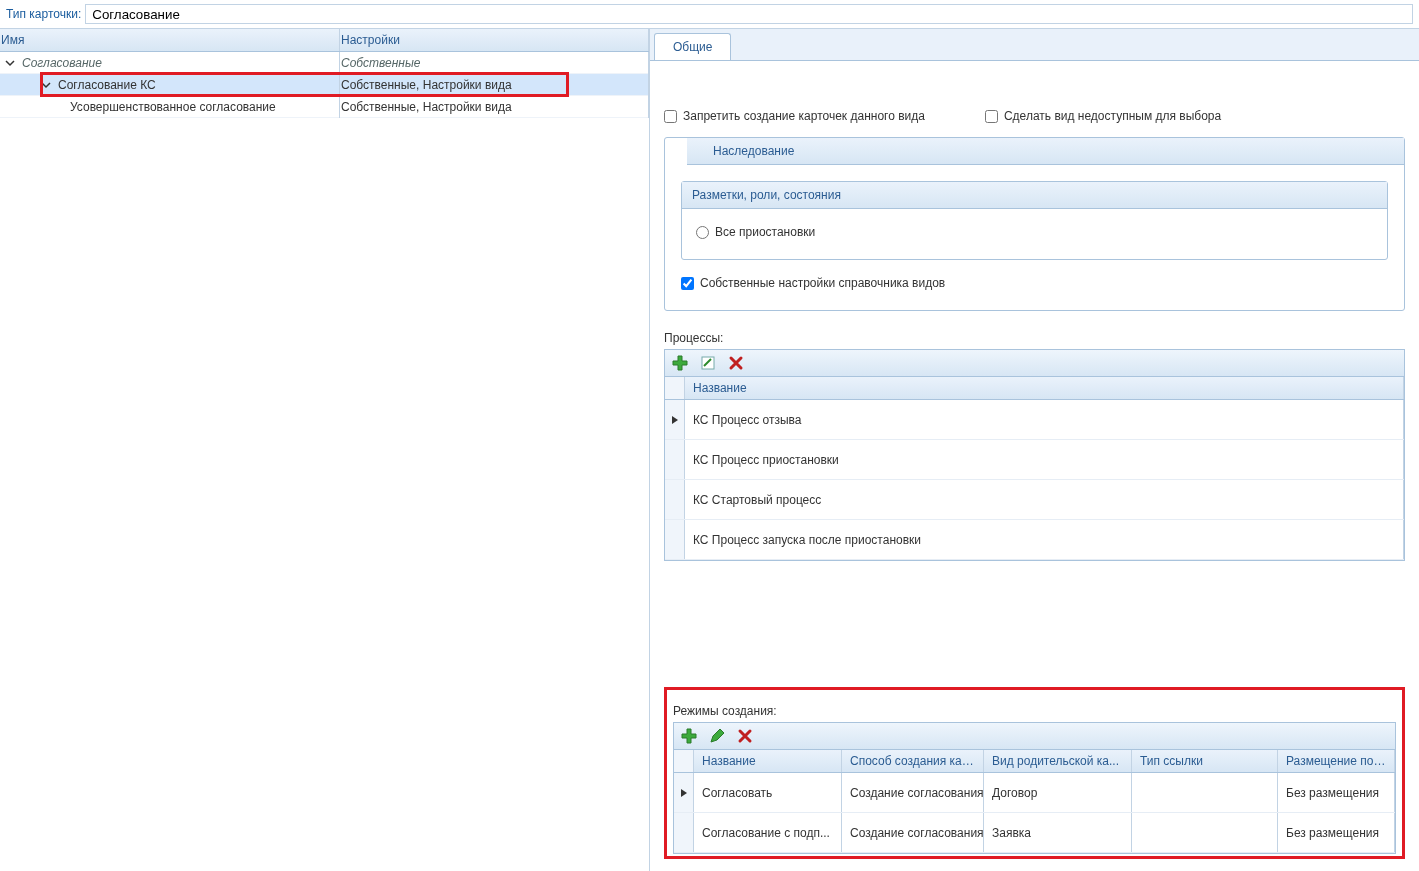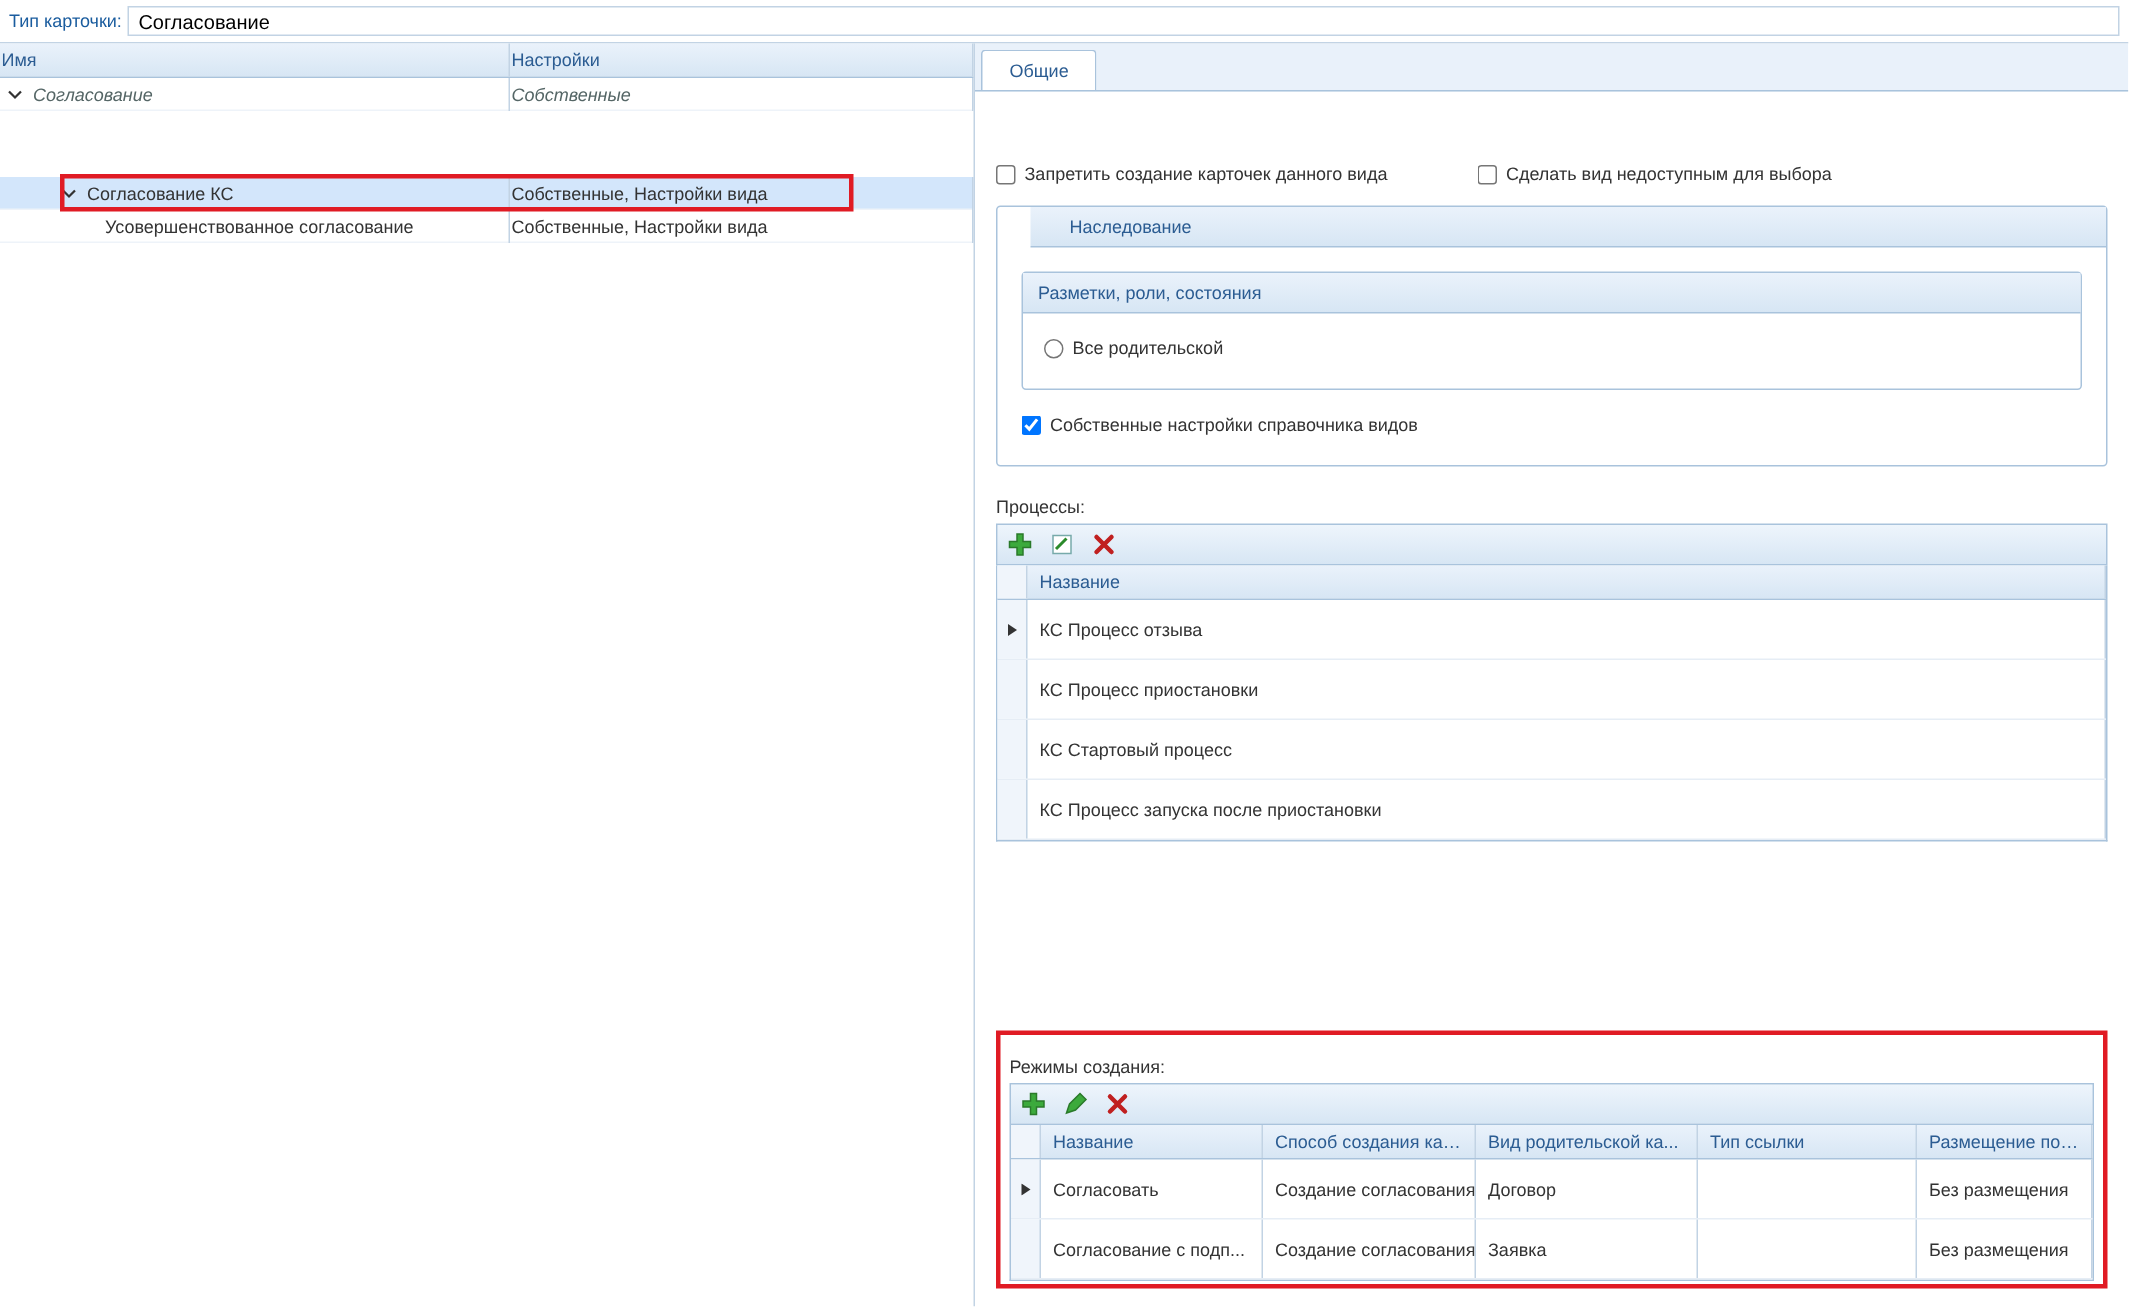--- a/index.html
+++ b/index.html
@@ -27,21 +27,21 @@
 
 .treerow { display: flex; align-items: center; border-bottom: 1px solid #eef3f9; height: 22px; }
 .treerow .col.name { flex: 0 0 340px; display: flex; align-items: center; }
 .treerow .col.settings { flex: 1; }
 .treerow.lvl0 .col.name { padding-left: 4px; }
 .treerow.lvl1 .col.name { padding-left: 40px; }
 .treerow.lvl2 .col.name { padding-left: 70px; }
 .treerow.header-italic { font-style: italic; color: #566; }
 .expander { width: 12px; height: 12px; display: inline-flex; align-items: center; justify-content: center; margin-right: 6px; cursor: pointer; color: #333; }
 .expander svg { width: 10px; height: 10px; }
-.treerow.selected { background: #d3e6fb; margin-top: 44px; }
+.treerow.selected { background: #d3e6fb; }
 .row-highlight { position: relative; }
 .row-highlight::after { content: ""; position: absolute; left: 40px; right: 80px; top: -2px; bottom: -2px; border: 3px solid #e01b24; pointer-events: none; }
 
 
 .tabstrip { display: flex; background: #e9f1fa; border-bottom: 1px solid #a9c3dc; padding: 4px 4px 0 4px; gap: 2px; }
 .tab { padding: 6px 18px; border: 1px solid #a9c3dc; border-bottom: none; background: #fff; border-radius: 3px 3px 0 0; color: #2b5c92; cursor: pointer; }
 .tab.active { background: #fff; font-weight: normal; }
 
 .right-content { padding: 12px 14px; overflow: auto; flex: 1; display: flex; flex-direction: column; }
 .checkboxrow { display: flex; gap: 60px; margin-bottom: 14px; }
@@ -151,21 +151,21 @@
         </div>
 
         <div class="groupbox">
           <div class="grouptitle">Наследование</div>
           <div class="groupbody">
             <div class="inner-group">
               <div class="grouptitle">Разметки, роли, состояния</div>
               <div class="groupbody radio-list">
                 <label>
                   <input type="radio" name="inh" style="">
-                  <span>Все родительской</span>
+                  <span>Все приостановки</span>
                 </label>
               </div>
             </div>
             <label style="display:flex;align-items:center;gap:6px;margin-top:16px;">
               <input type="checkbox" checked="" style="">
               <span>Собственные настройки справочника видов</span>
             </label>
           </div>
         </div>
 

